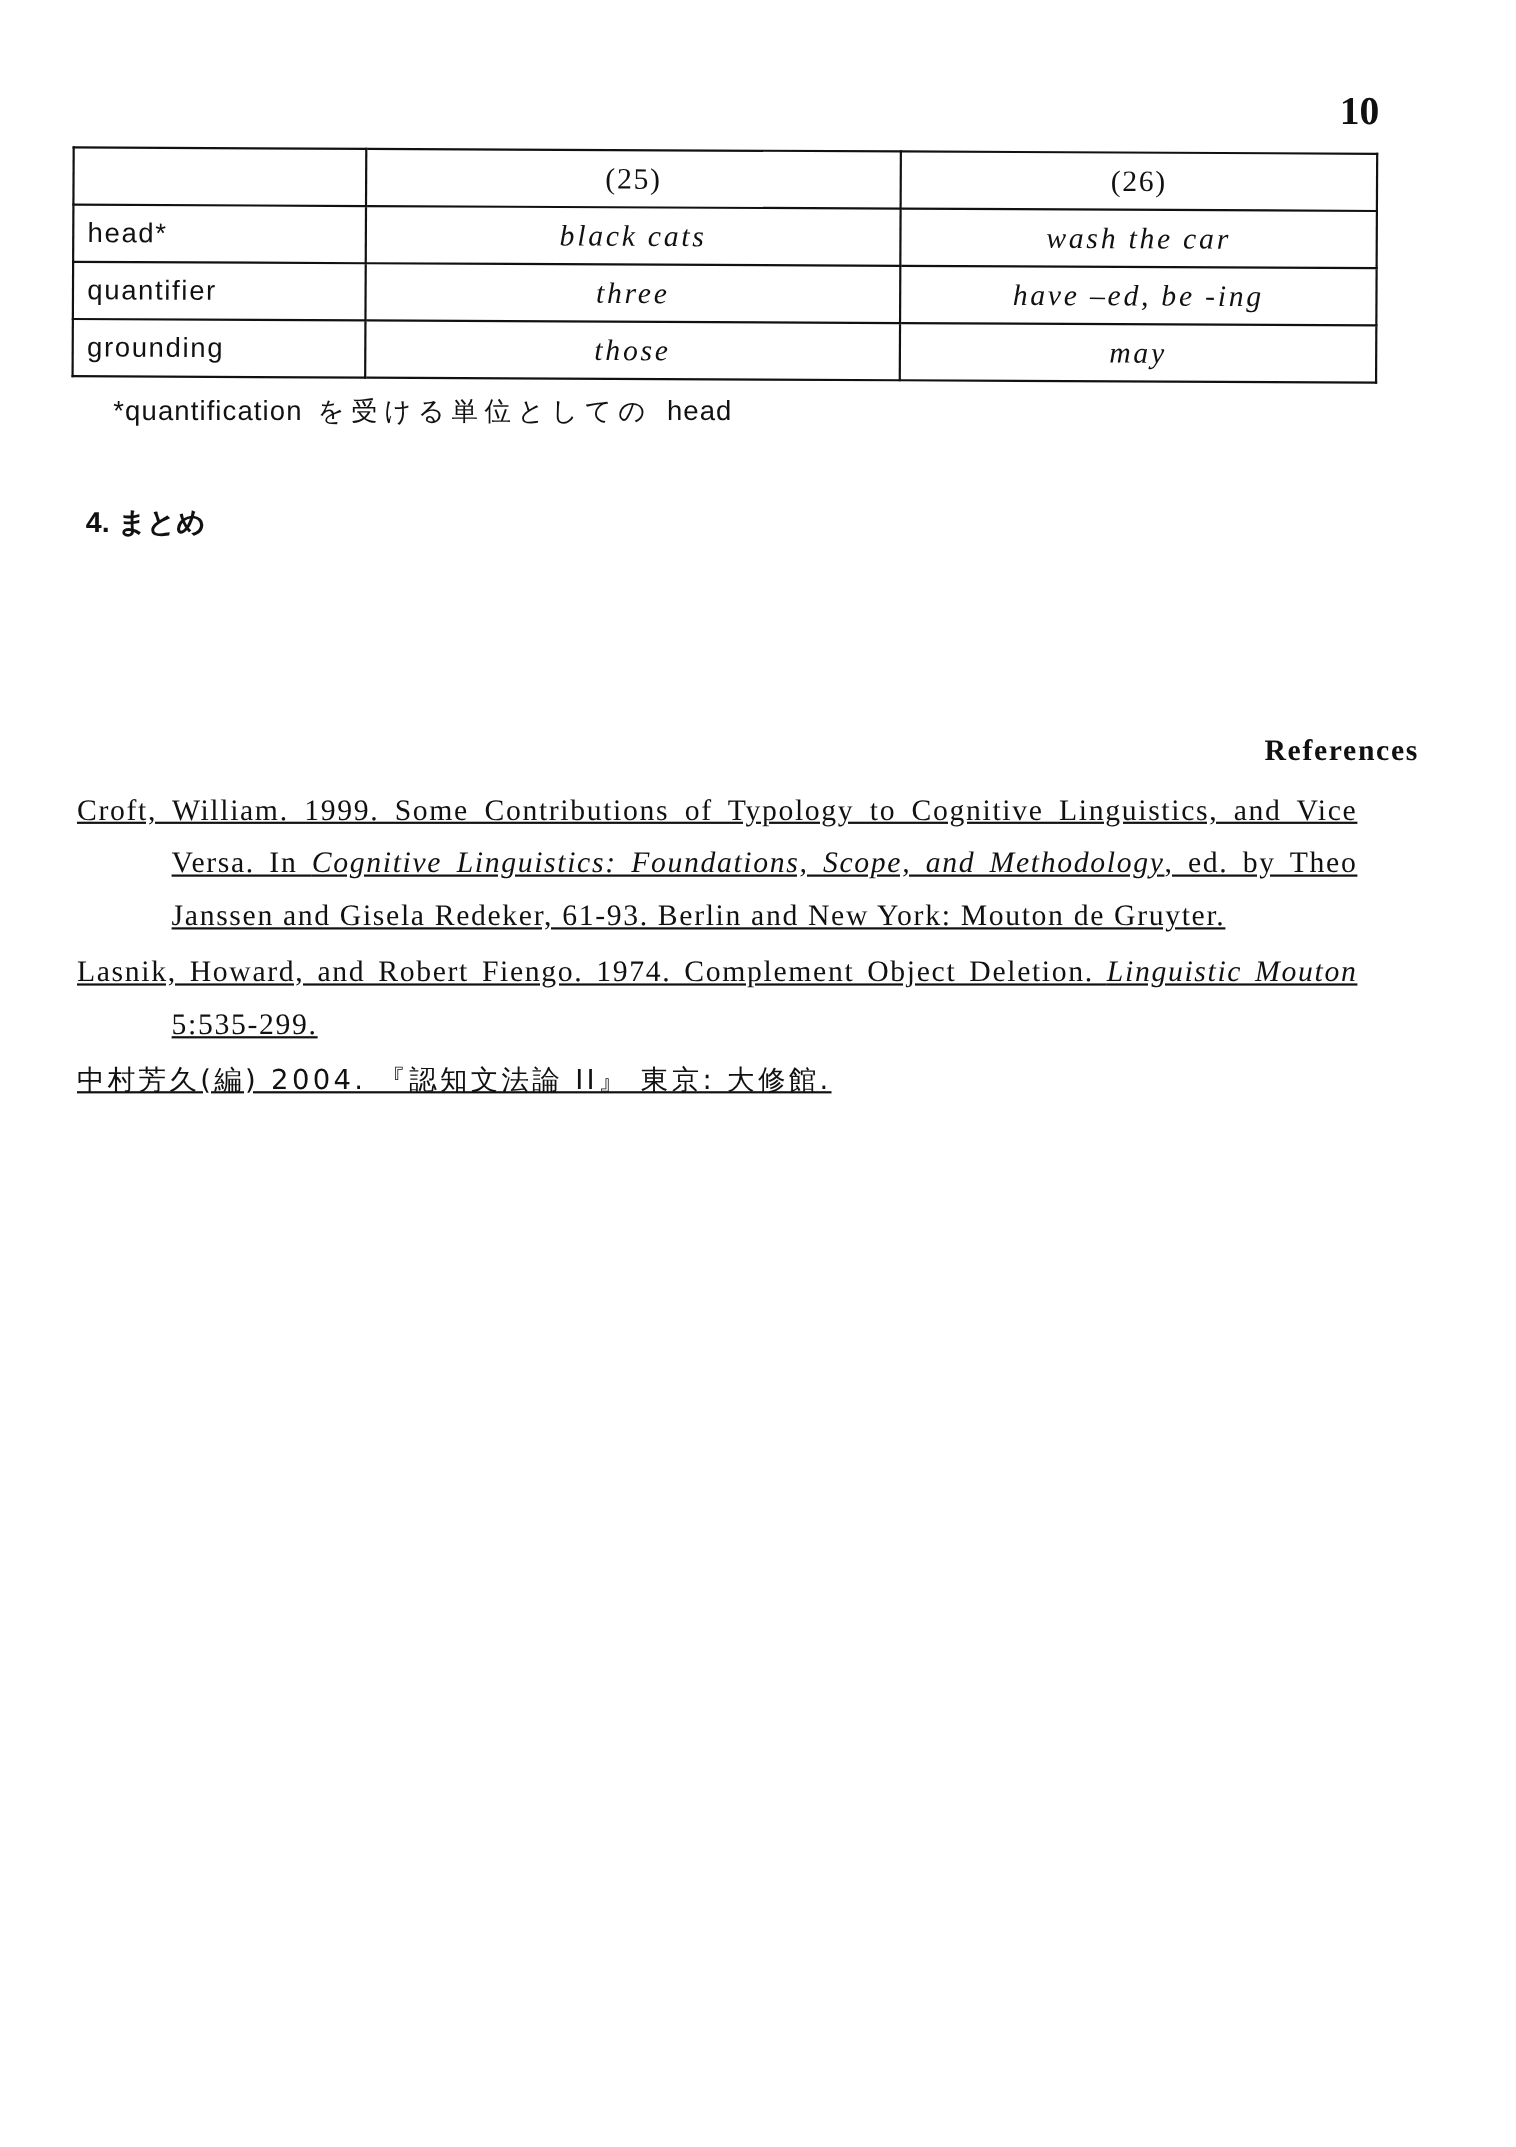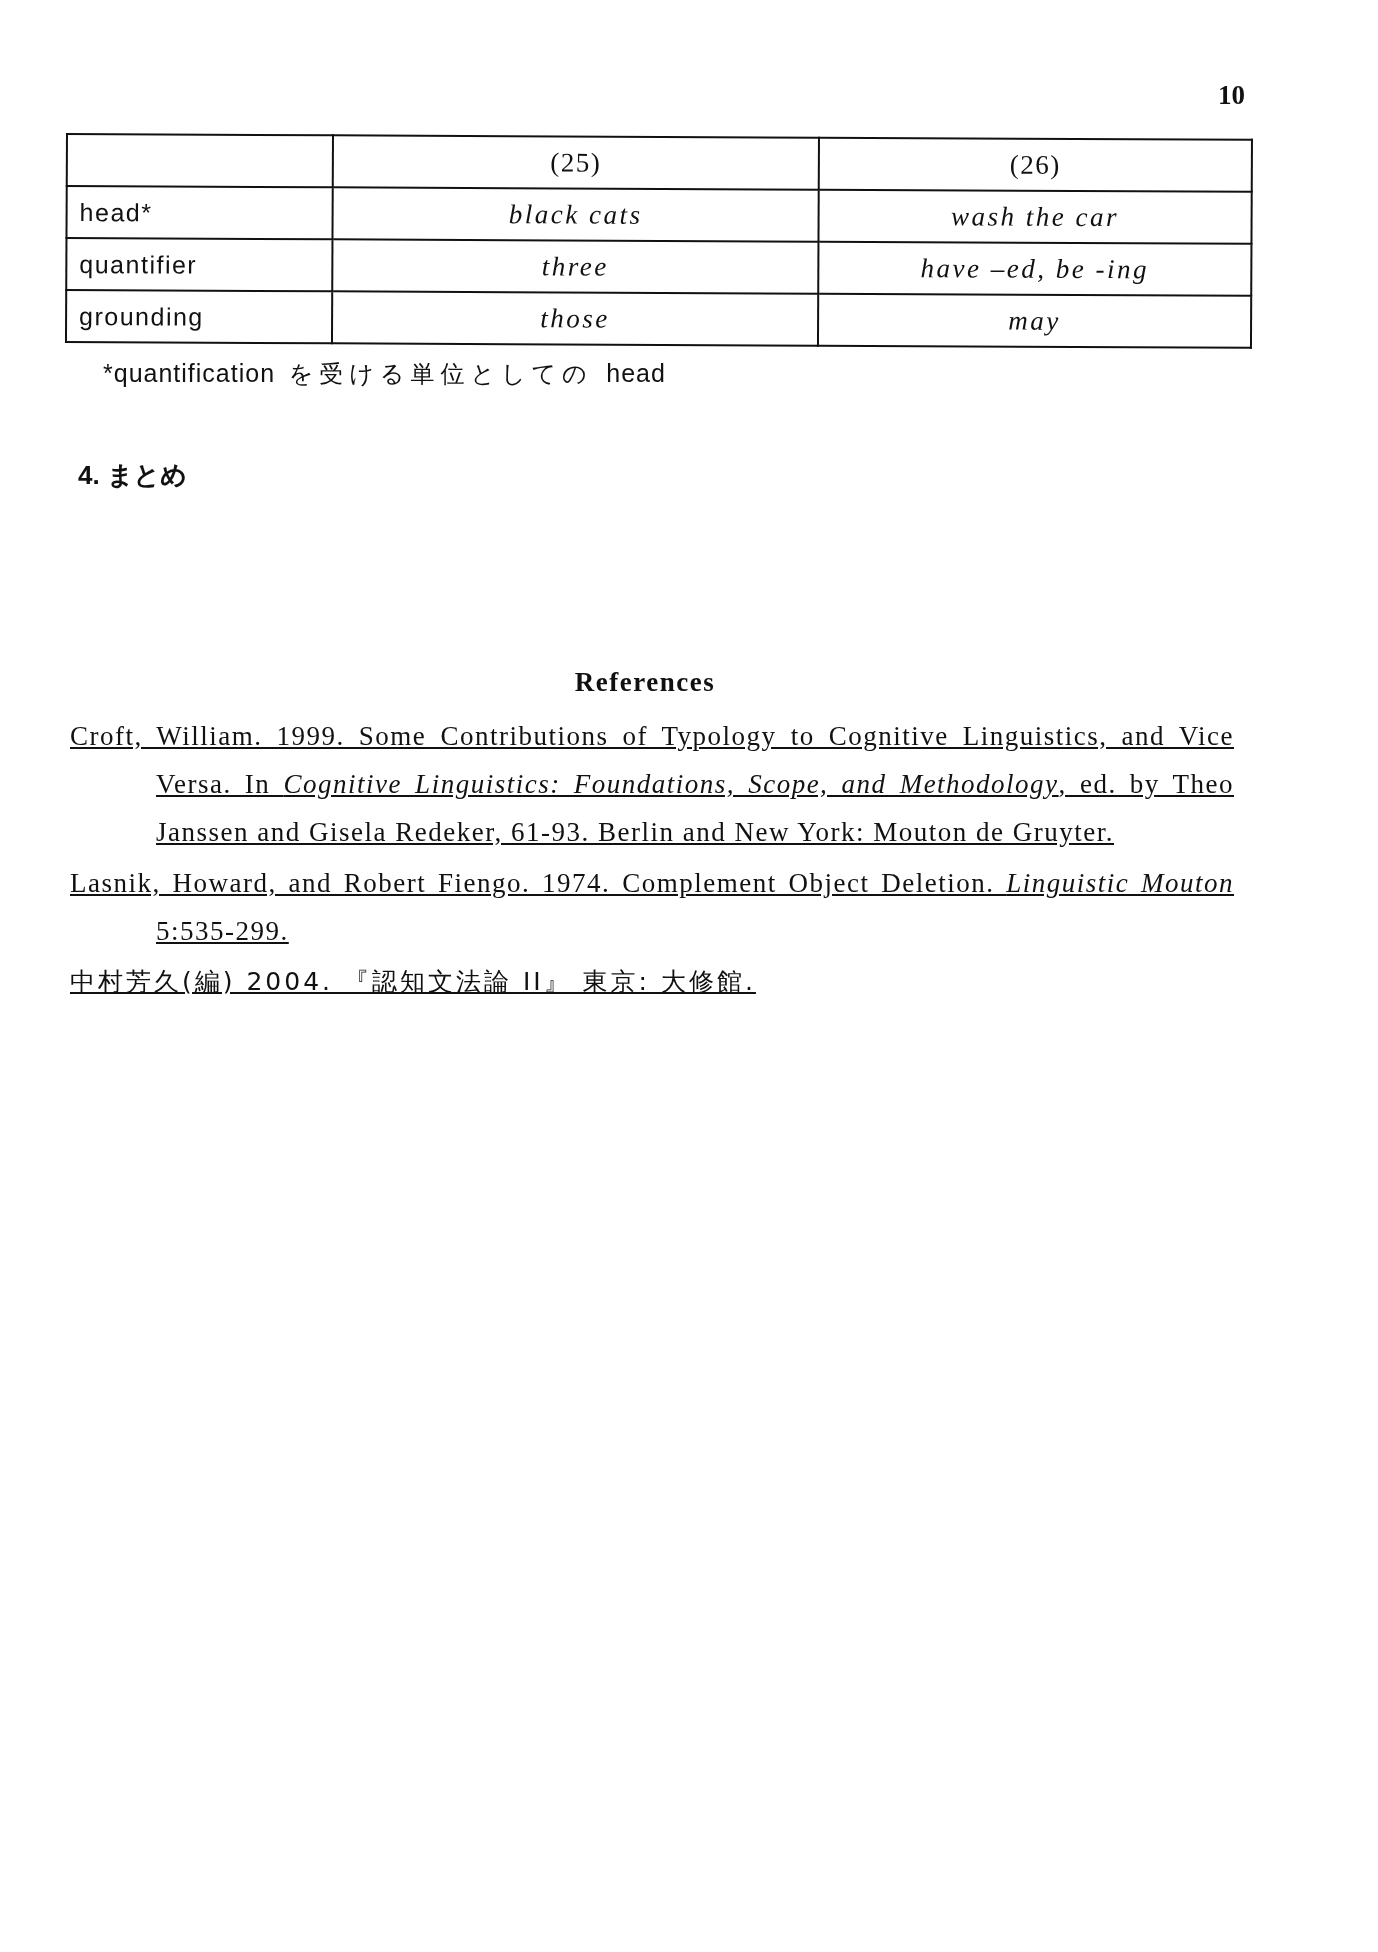--- a/index.html
+++ b/index.html
@@ -2,21 +2,21 @@
 <html><head>
   <meta charset="utf-8">
   <style>
     html, body { margin: 0; padding: 0; background: #ffffff; }
     body {
       width: 1378px; height: 1952px; position: relative; overflow: hidden;
       font-family: "Liberation Serif", "DejaVu Serif", serif; color: #111;
     }
     .page-number {
       position: absolute; left: 1218px; top: 80px;
-      font-size: 27px; font-weight: bold; letter-spacing: 0;
+      font-size: 36px; font-weight: bold; letter-spacing: 0;
     }
     table.comparison {
       position: absolute; left: 66px; top: 133px;
       width: 1187px; border-collapse: collapse;
       transform: rotate(0.28deg); transform-origin: left top;
     }
     table.comparison td {
       border: 2px solid #111; height: 50px; padding: 0 12px;
       font-size: 27px; letter-spacing: 1.5px; vertical-align: middle;
     }
@@ -29,21 +29,21 @@
       font-family: "Liberation Sans", "DejaVu Sans", sans-serif;
       font-size: 25px; letter-spacing: 1px; margin-left: 33px;
     }
     .footnote .jp { letter-spacing: 6px; font-family: "DejaVu Sans", sans-serif; font-size: 24px; }
     .section-heading {
       position: absolute; left: 78px; top: 458px;
       font-family: "Liberation Sans", "DejaVu Sans", sans-serif;
       font-size: 26px; font-weight: bold;
     }
     .refs-title {
-      position: absolute; left: 0; width: 1290px; top: 667px; text-align: center;
+      position: absolute; left: 0; width: 1290px; top: 667px; text-align: right;
       font-size: 27px; font-weight: bold; letter-spacing: 1.5px;
     }
     .refs {
       position: absolute; left: 70px; top: 712px; width: 1164px;
       font-size: 27px; letter-spacing: 1.5px; line-height: 48px;
     }
     .ref {
       padding-left: 86px; text-indent: -86px; text-align: justify; margin: 0 0 3px 0; text-decoration: underline;
     }
     .ref i { font-style: italic; }

